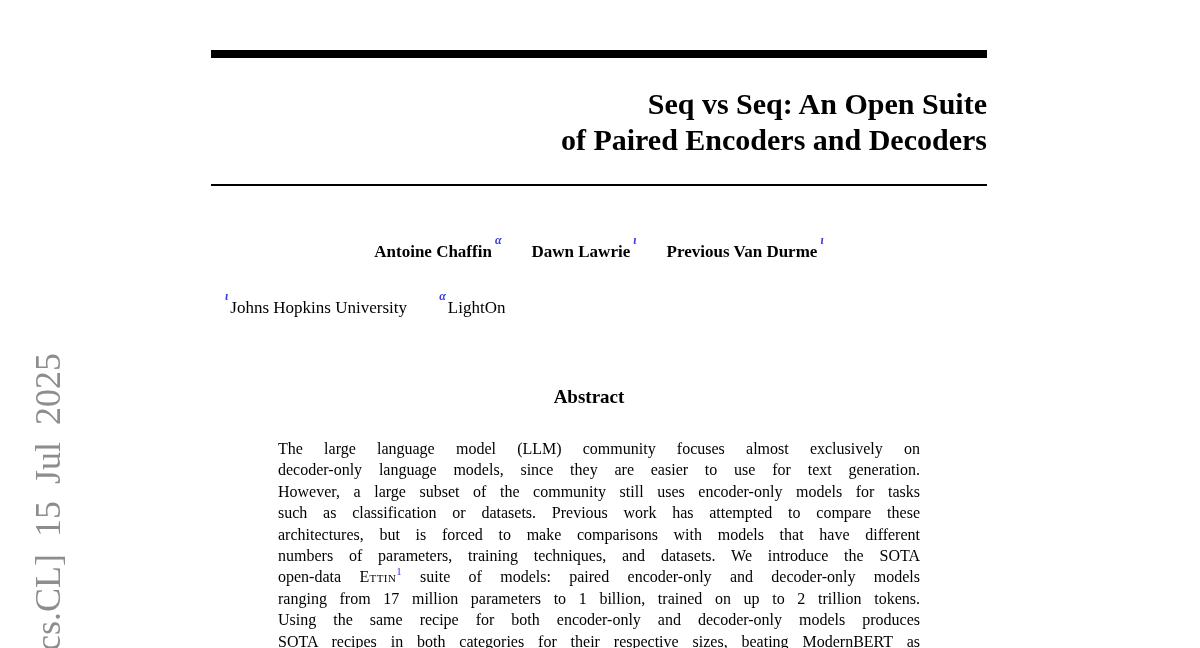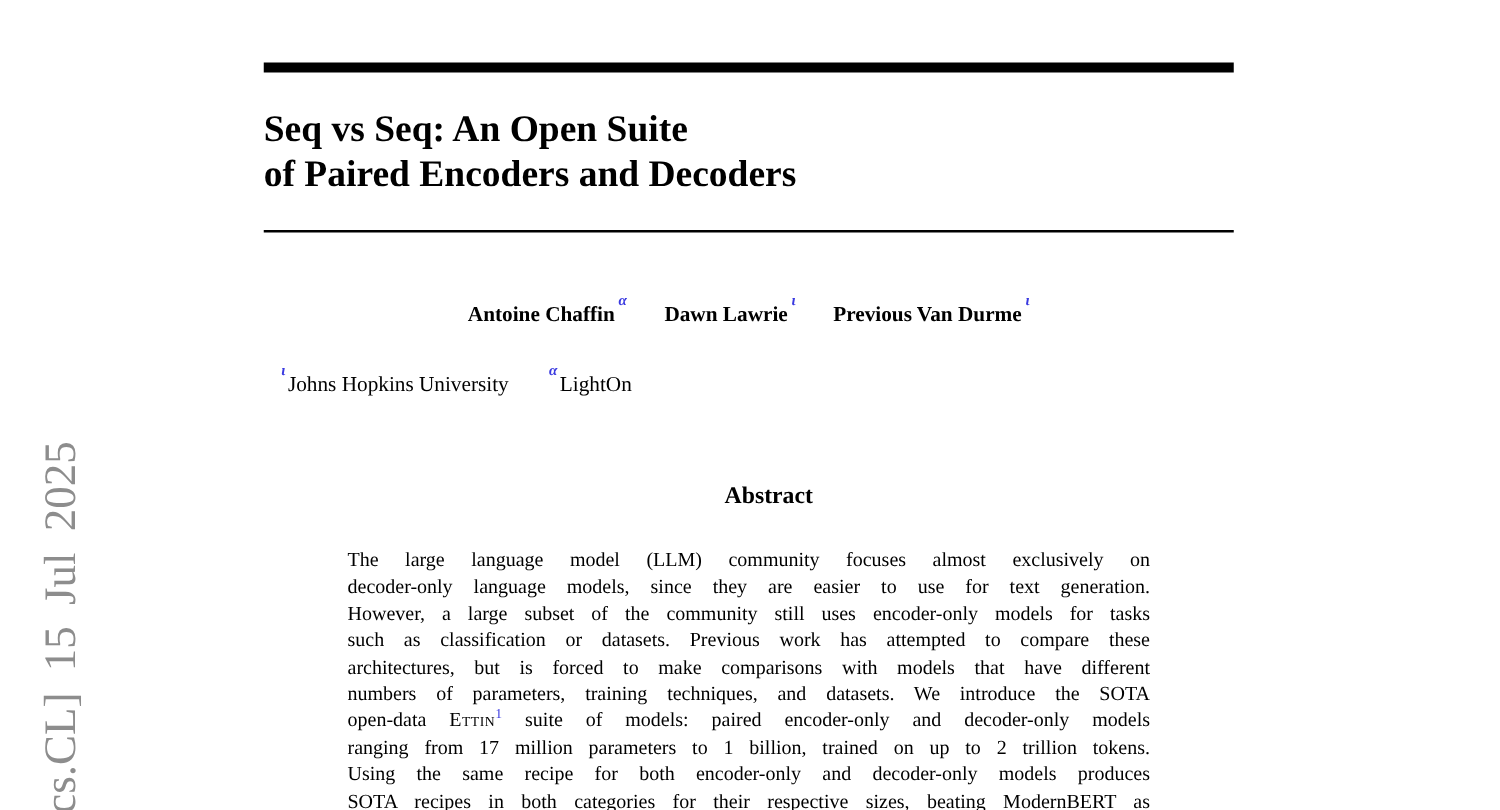--- a/index.html
+++ b/index.html
@@ -27,21 +27,21 @@
     position:absolute;
     left:211px;top:50px;
     width:776px;height:8px;
     background:#000000;
   }
   .title{
     position:absolute;
     left:211px;top:86px;
     width:776px;
     margin:0;
-    text-align:left;
+    text-align:right;
     font-size:30px;
     font-weight:bold;
     line-height:36px;
   }
   .title-rule{
     position:absolute;
     left:211px;top:184px;
     width:776px;height:2px;
     background:#000000;
   }
@@ -76,21 +76,21 @@
     left:211px;top:297px;
     width:776px;
     text-align:left;
     font-size:17px;
     line-height:21px;
   }
   .affil{display:inline-block;margin:0 14px;white-space:nowrap;}
   .affil .marker{margin-left:0;margin-right:2px;}
   .abs-heading{
     position:absolute;
-    left:227px;top:386px;
+    left:201px;top:386px;
     width:776px;
     text-align:center;
     font-size:19px;
     font-weight:bold;
     line-height:22px;
   }
   .abs-body{
     position:absolute;
     left:278px;top:438px;
     width:642px;

